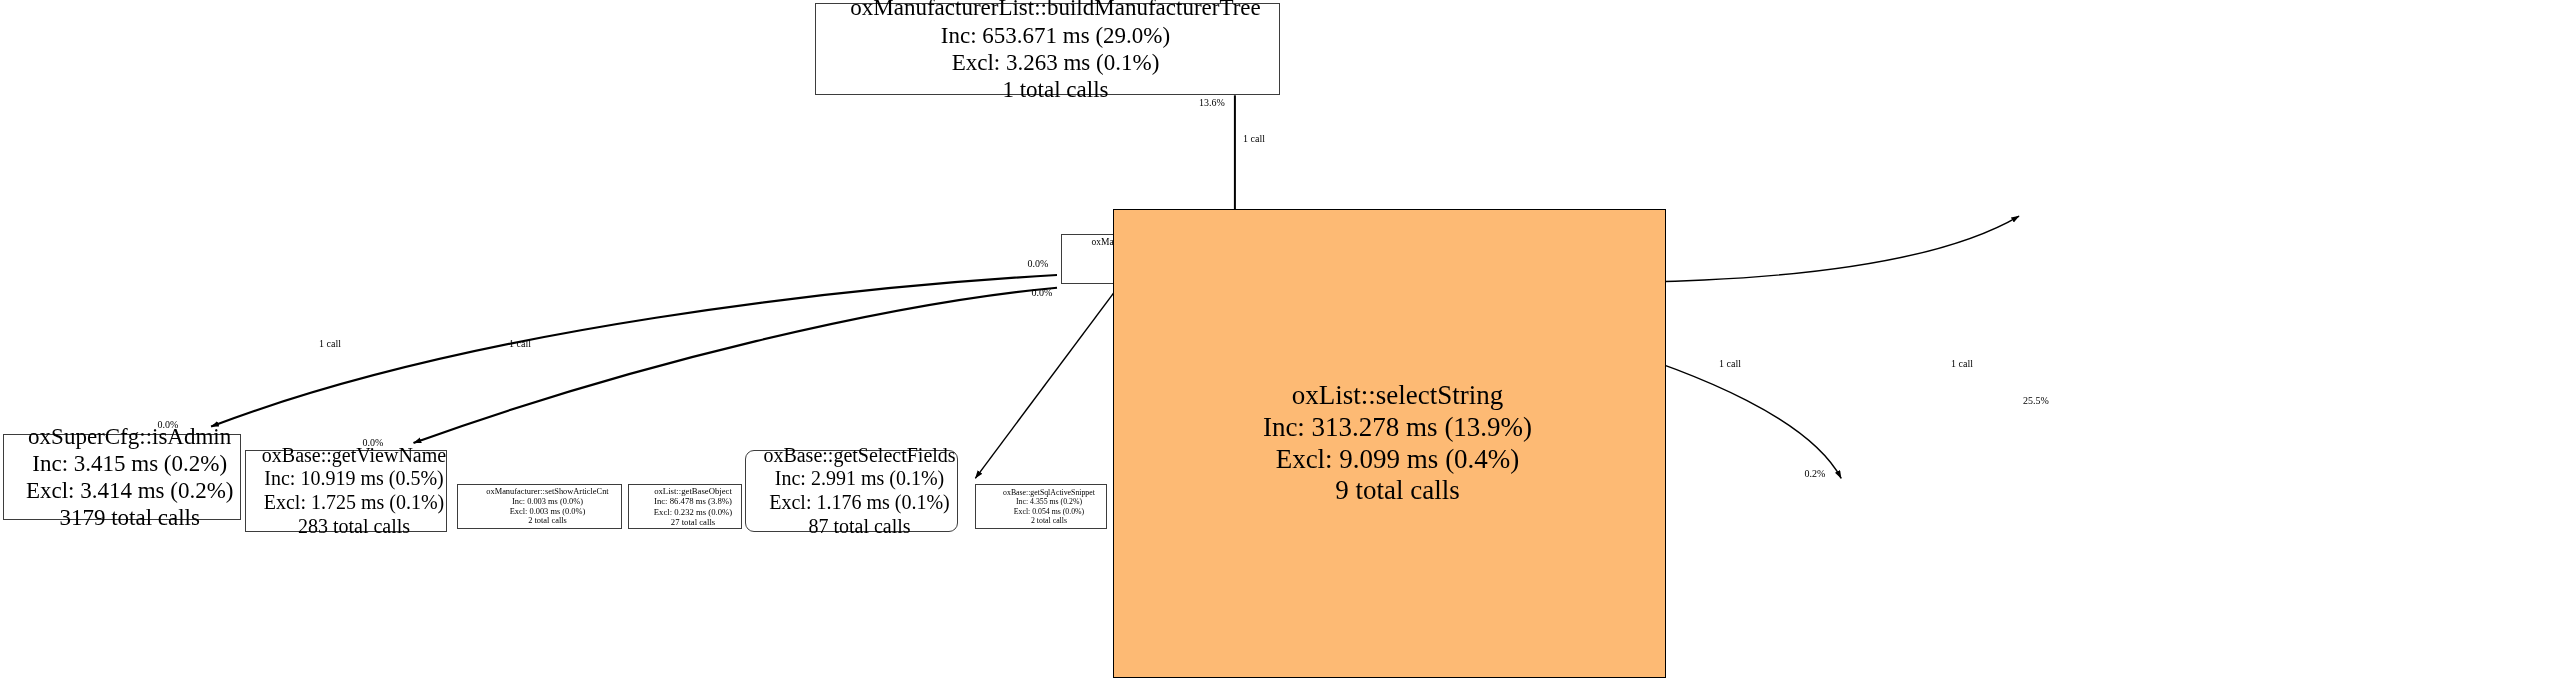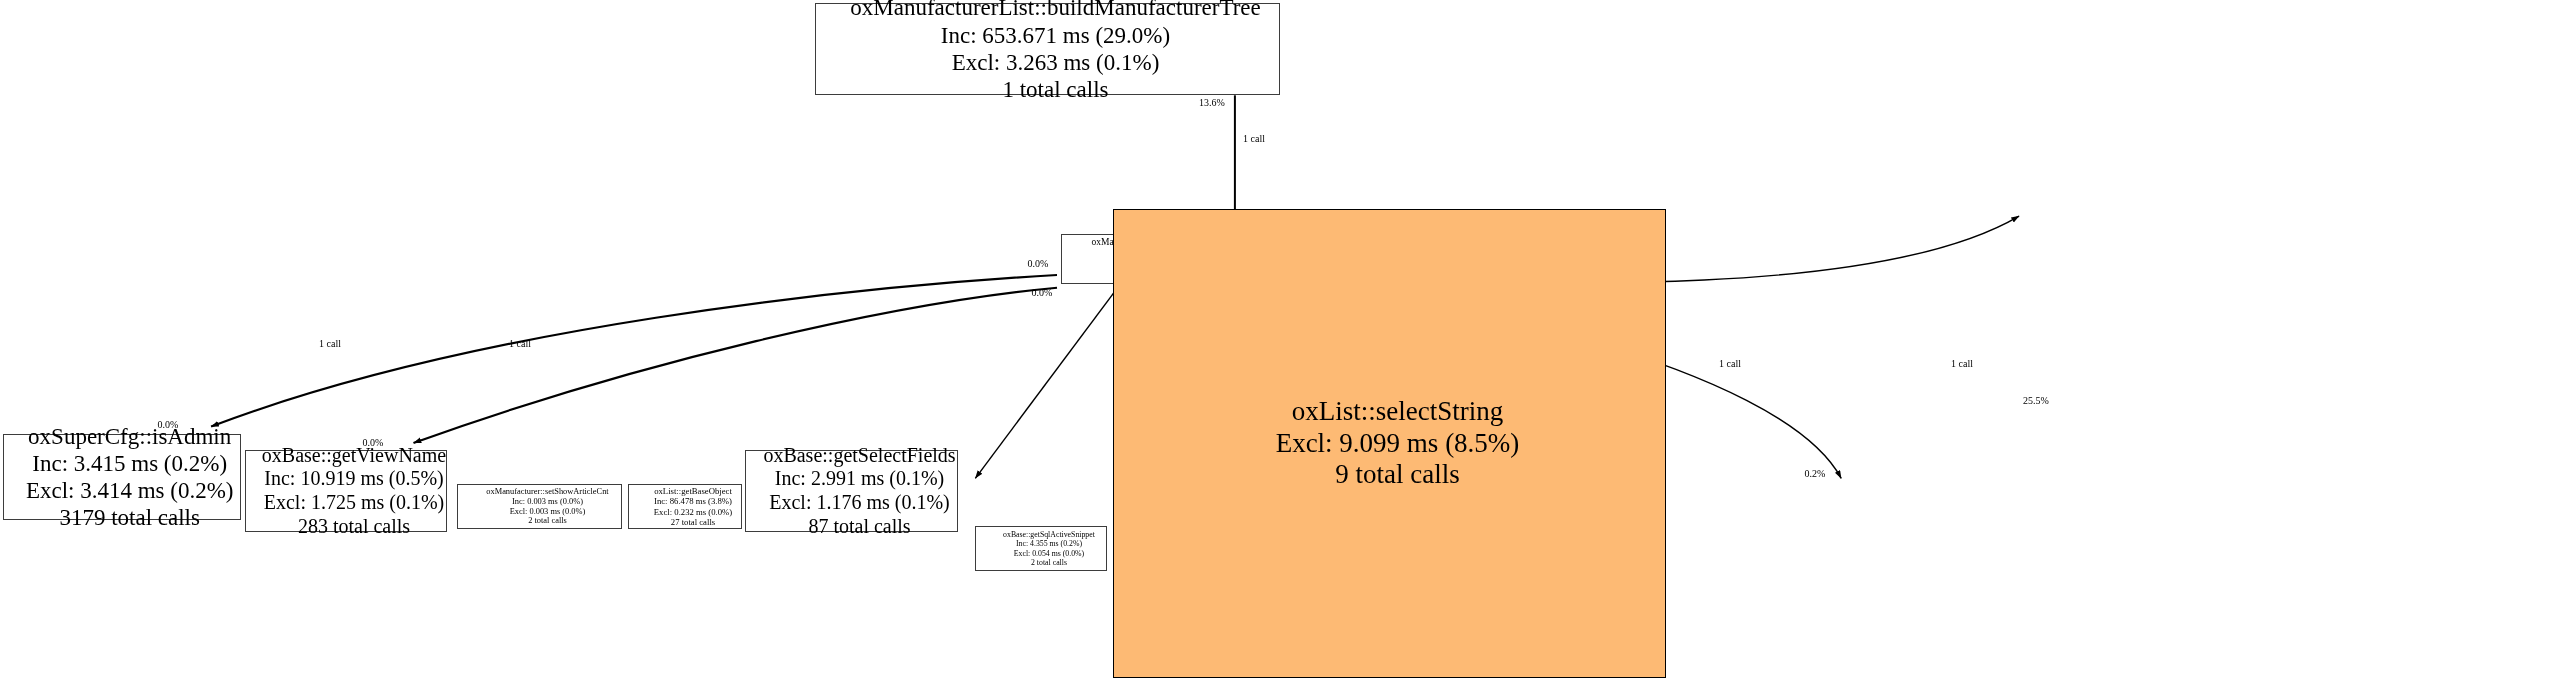--- a/index.html
+++ b/index.html
@@ -42,22 +42,22 @@
     background: #fdba74;
     border: 1.8px solid #000000;
   }
   
   #node-root        { left: 815px;  top: 2.7px;   width: 465px;  height: 92px; font-size: 23px; }
   #node-load        { left: 1061px; top: 234px; width: 209px;  height: 50px;  font-size: 9.5px; }
   #node-isadmin     { left: 2.7px;    top: 434px; width: 238px;  height: 86px; font-size: 23px; }
   #node-viewname    { left: 245px;  top: 450px; width: 202px;  height: 82px;  font-size: 20px; }
   #node-setshow     { left: 457px;  top: 484px; width: 165px;  height: 45px;  font-size: 8.4px; }
   #node-getbaseobj  { left: 628px;  top: 484px; width: 114px;  height: 45px;  font-size: 8.7px; }
-  #node-selfields   { left: 745px;  top: 450px; width: 213px;  height: 82px;  font-size: 20px; }
-  #node-sqlsnippet  { left: 975px; top: 484px; width: 132px;  height: 45px;  font-size: 7.8px; margin-top: 42px; }
+  #node-selfields   { left: 745px;  top: 450px; width: 213px;  height: 82px;  font-size: 20px; border-radius: 9px; }
+  #node-sqlsnippet  { left: 975px; top: 484px; width: 132px;  height: 45px;  font-size: 7.8px; }
   #node-selectstr   { left: 1113px; top: 209px; width: 553px;  height: 469px; font-size: 27px; }
 
   
   .elabel {
     position: absolute;
     color: #000000;
     white-space: nowrap;
     font-family: Liberation Serif, serif;
     transform: translate(-50%, -50%);
   }
@@ -173,18 +173,19 @@
 
   <div class="node" id="node-sqlsnippet">
     <span class="ln">oxBase::getSqlActiveSnippet</span>
     <span class="ln">Inc: 4.355 ms (0.2%)</span>
     <span class="ln">Excl: 0.054 ms (0.0%)</span>
     <span class="ln">2 total calls</span>
   </div>
 
   <div class="node red" id="node-selectstr">
     <span class="ln">oxList::selectString</span>
-    <span class="ln">Excl: 9.099 ms (8.5%)</span>
+    <span class="ln">Inc: 313.278 ms (13.9%)</span>
+    <span class="ln">Excl: 9.099 ms (0.4%)</span>
     <span class="ln">9 total calls</span>
   </div>
 
 </div>
 
 
 </body></html>

